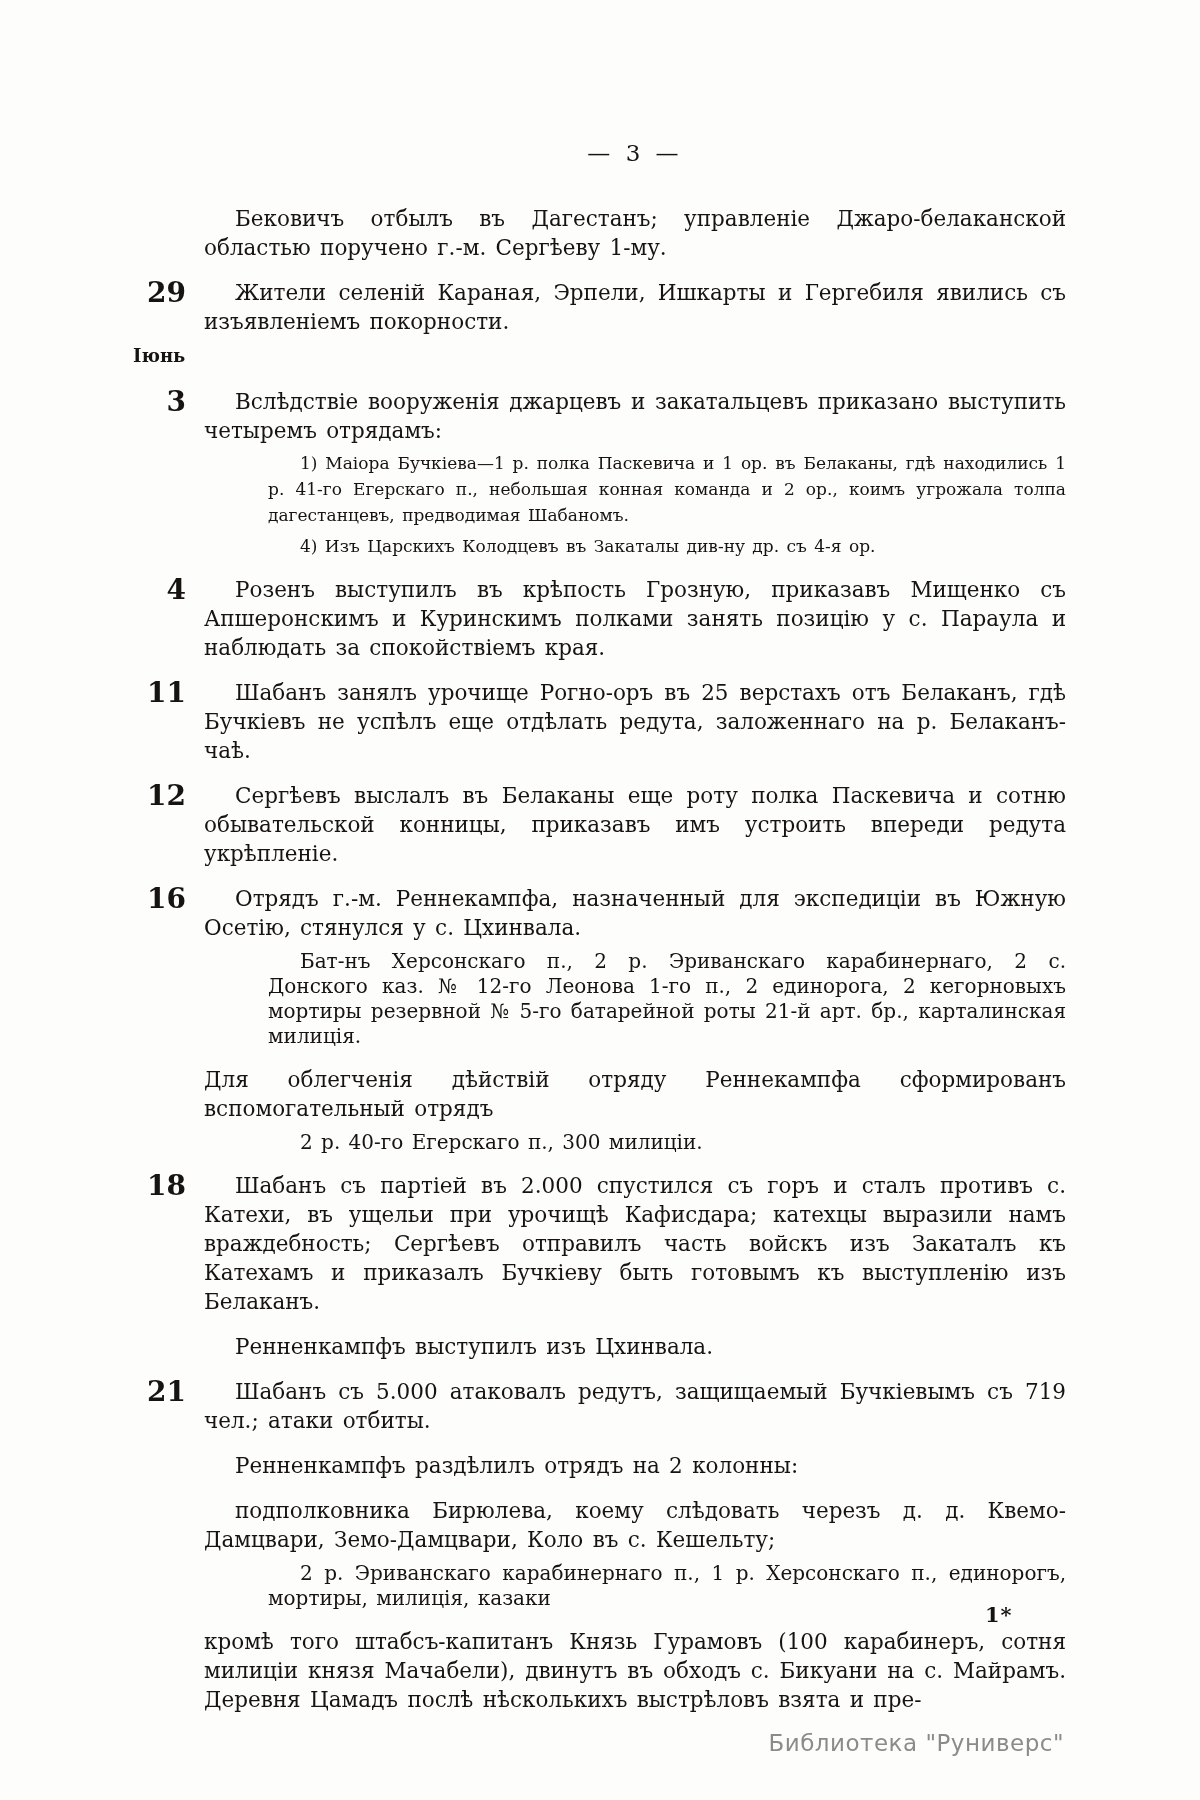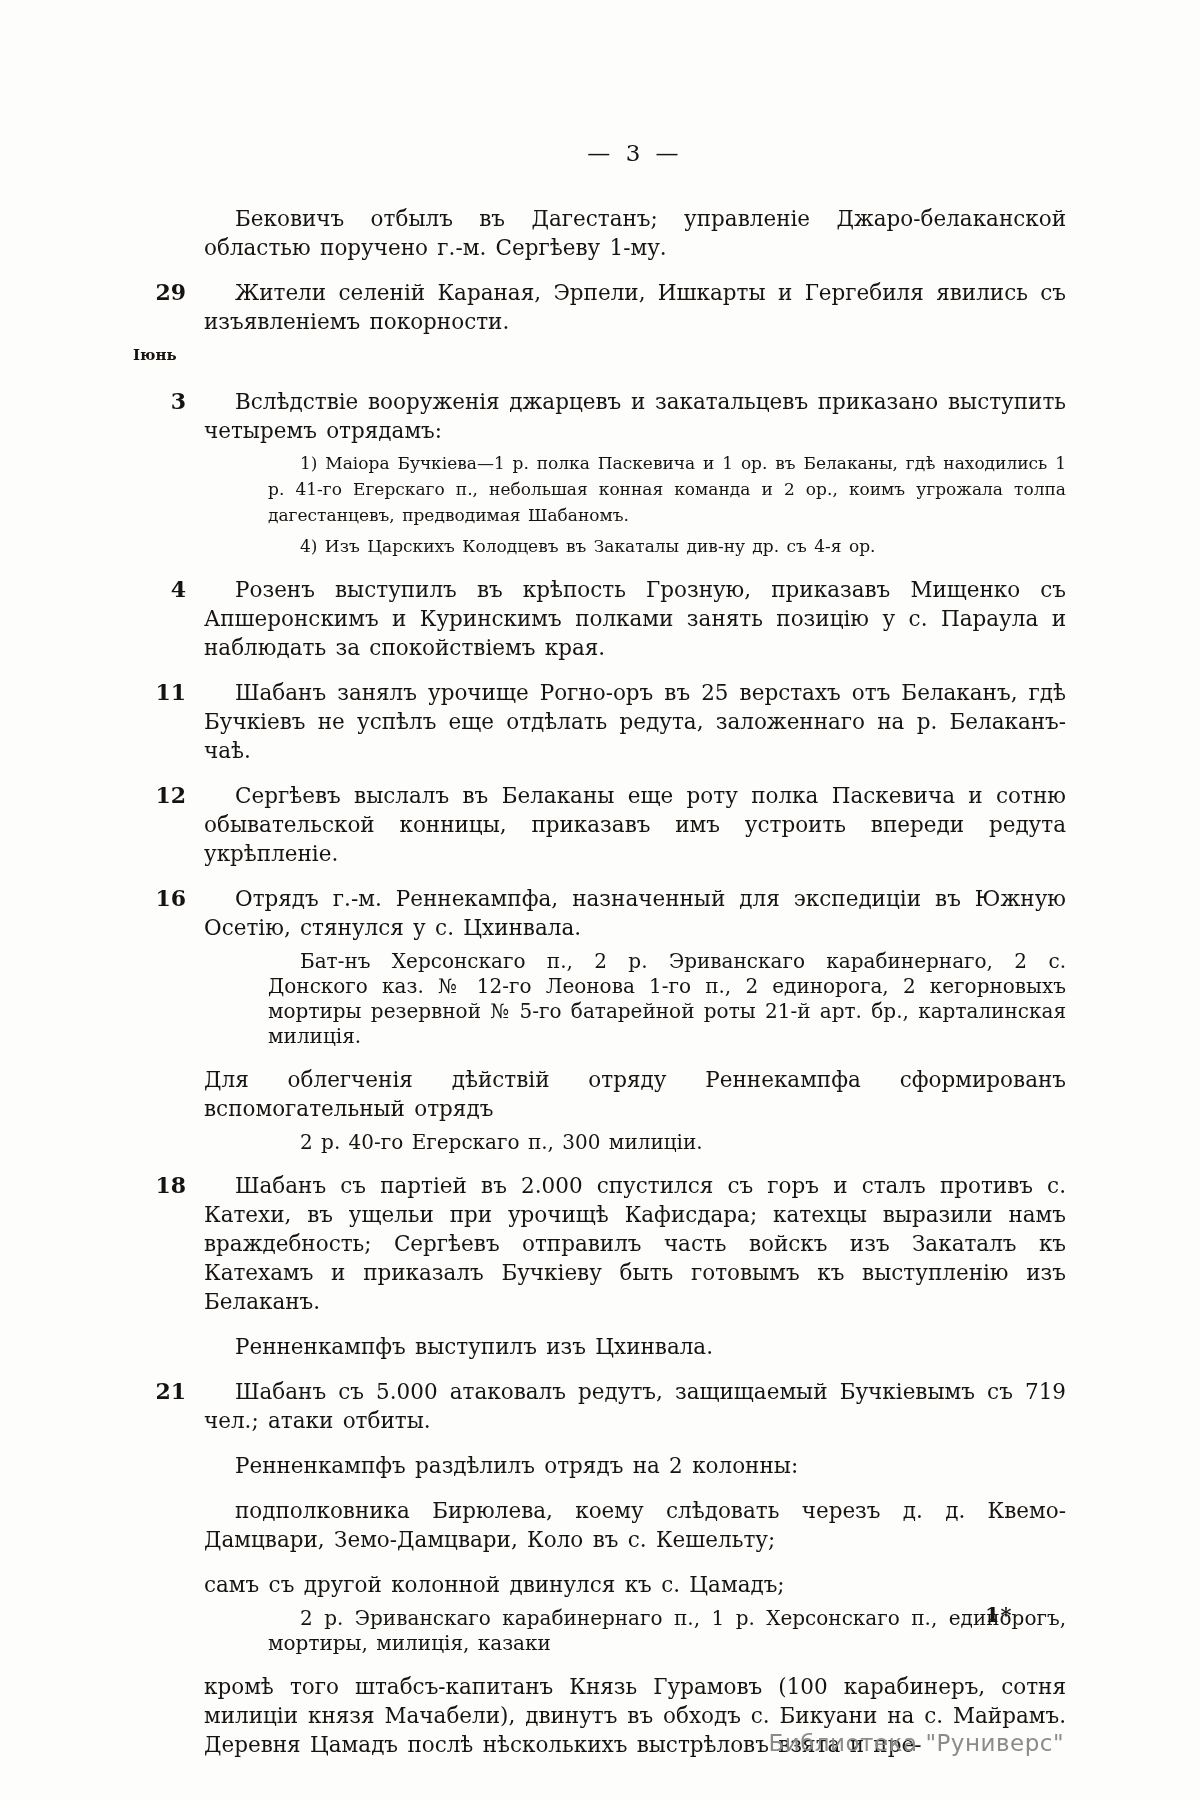--- a/index.html
+++ b/index.html
@@ -23,25 +23,25 @@
   }
   .para {
     position:relative;
     font-size:21.5px; line-height:29px;
     word-spacing:2.5px;
     margin:16px 0 4px 0;
   }
   .indent { text-indent:31px; }
   .day {
     position:absolute; left:-68px; top:0; width:50px;
-    text-align:right; font-weight:bold; font-size:22px;
+    text-align:right; font-weight:bold; font-size:28px;
     text-indent:0;
   }
   .month {
-    font-weight:bold; font-size:15px; line-height:31px;
+    font-weight:bold; font-size:18px; line-height:31px;
     margin:2px 0 2px -71px;
     text-align:left; text-indent:0;
   }
   .sub {
     font-size:17px; line-height:26px;
     margin:5px 0 5px 64px;
     text-indent:32px; word-spacing:2px;
   }
   .note {
     font-size:20px; line-height:25px;
@@ -97,21 +97,20 @@
 
     <div class="para indent"><span>Ренненкампфъ выступилъ изъ Цхинвала.</span></div>
 
     <div class="para indent"><span class="day">21</span><span>Шабанъ съ 5.000 атаковалъ редутъ, защищаемый Бучкіевымъ съ 719 чел.; атаки отбиты.</span></div>
 
     <div class="para indent"><span>Ренненкампфъ раздѣлилъ отрядъ на 2 колонны:</span></div>
 
     <div class="para indent"><span>подполковника Бирюлева, коему слѣдовать черезъ д. д. Квемо-Дамцвари, Земо-Дамцвари, Коло въ с. Кешельту;</span></div>
 
 
-    <div class="para"><span>самъ съ другой колонной двинулся къ с. Цамадъ;</span></div>
 
     <div class="para note"><span>2 р. Эриванскаго карабинернаго п., 1 р. Херсонскаго п., единорогъ, мортиры, милиція, казаки</span></div>
 
     <div class="para"><span>кромѣ того штабсъ-капитанъ Князь Гурамовъ (100 карабинеръ, сотня милиціи князя Мачабели), двинутъ въ обходъ с. Бикуани на с. Майрамъ. Деревня Цамадъ послѣ нѣсколькихъ выстрѣловъ взята и пре-</span></div>
 
   </div>
 
   <div class="footmark">1*</div>
 
   <div class="watermark">Библиотека "Руниверс"</div>

